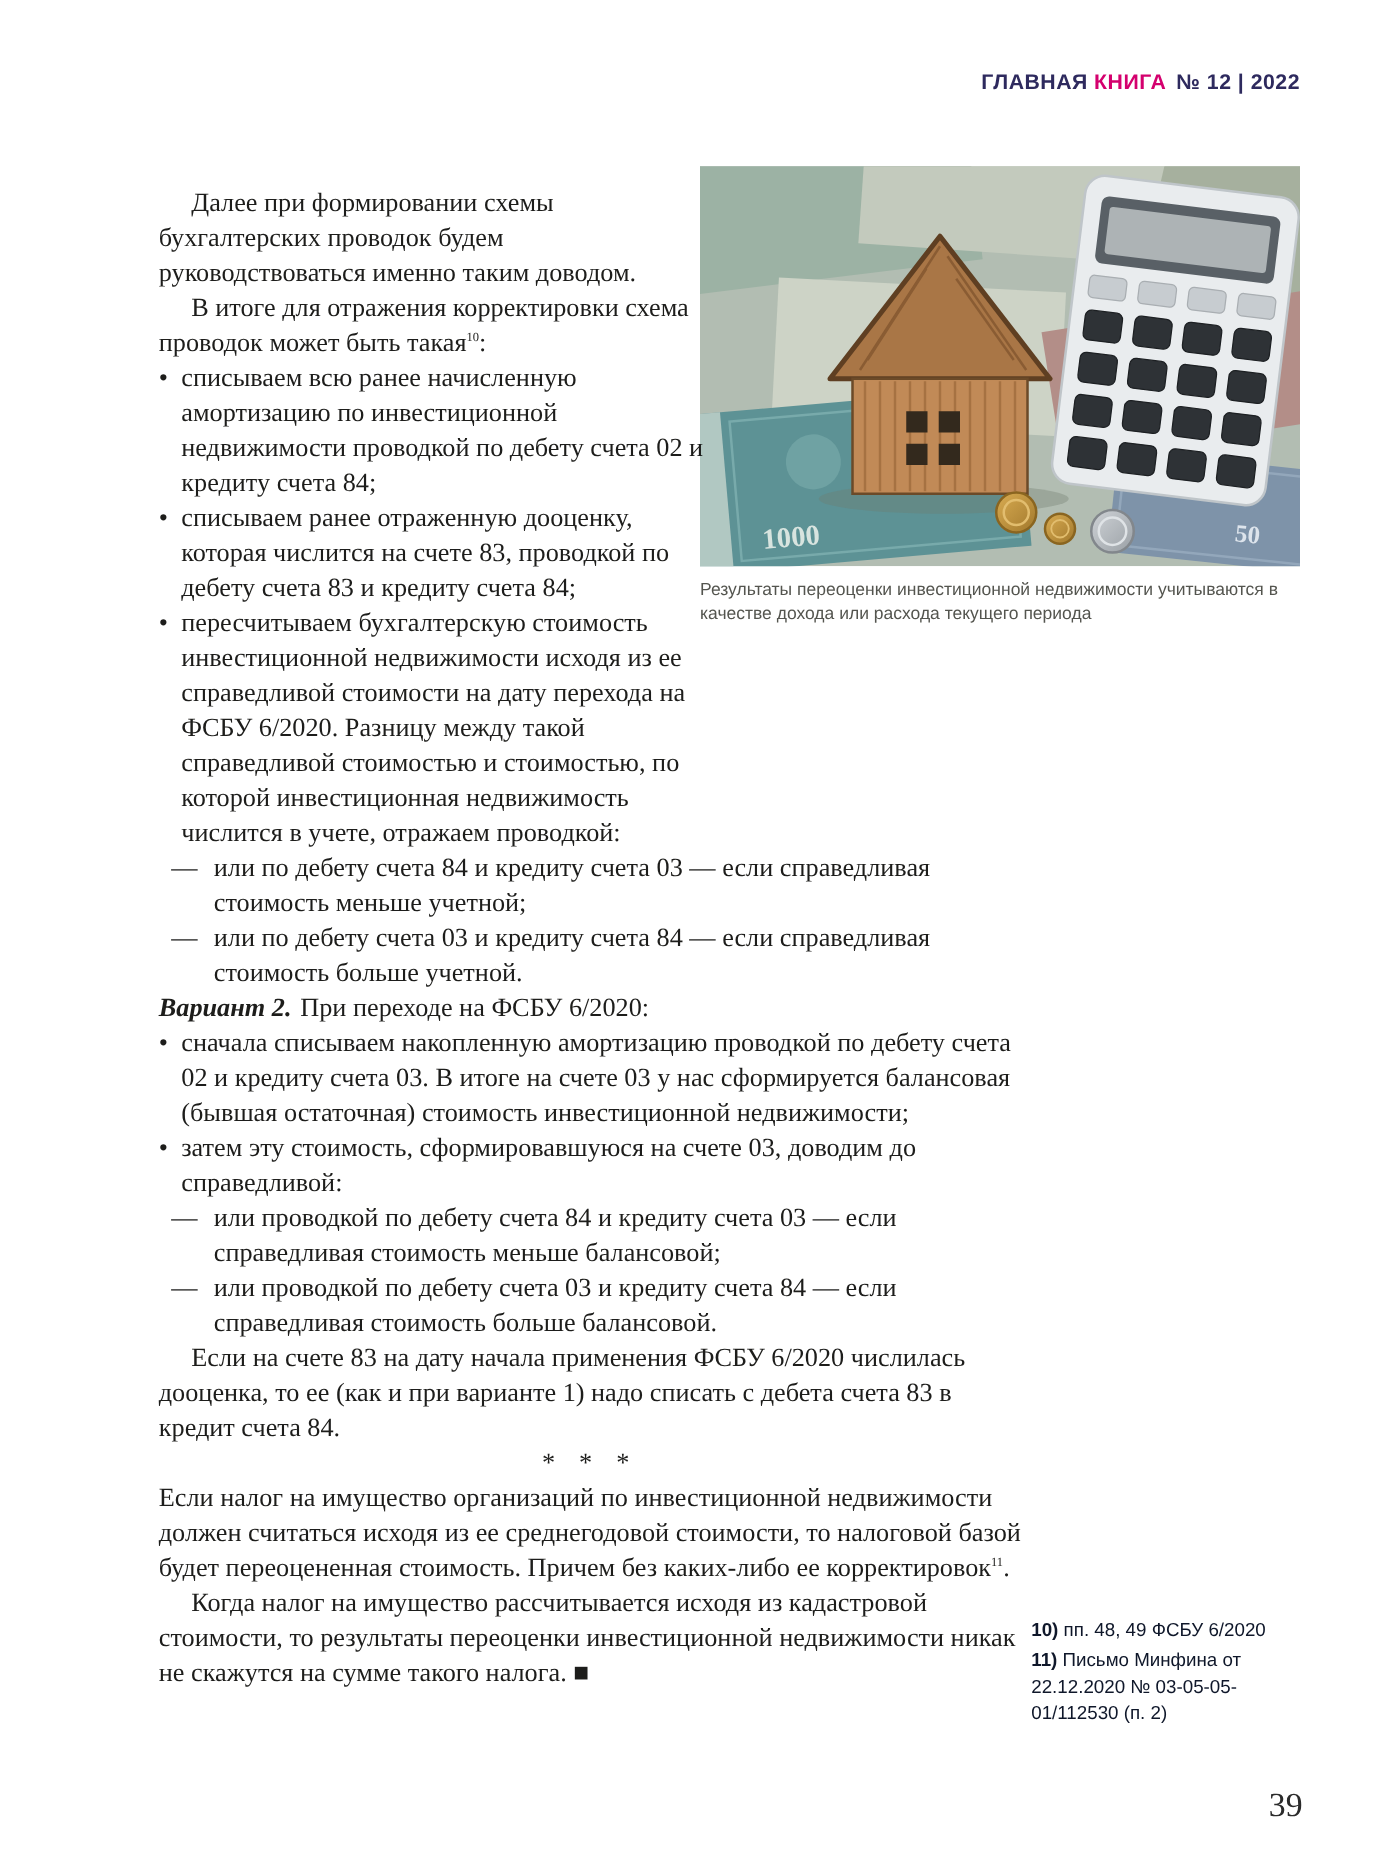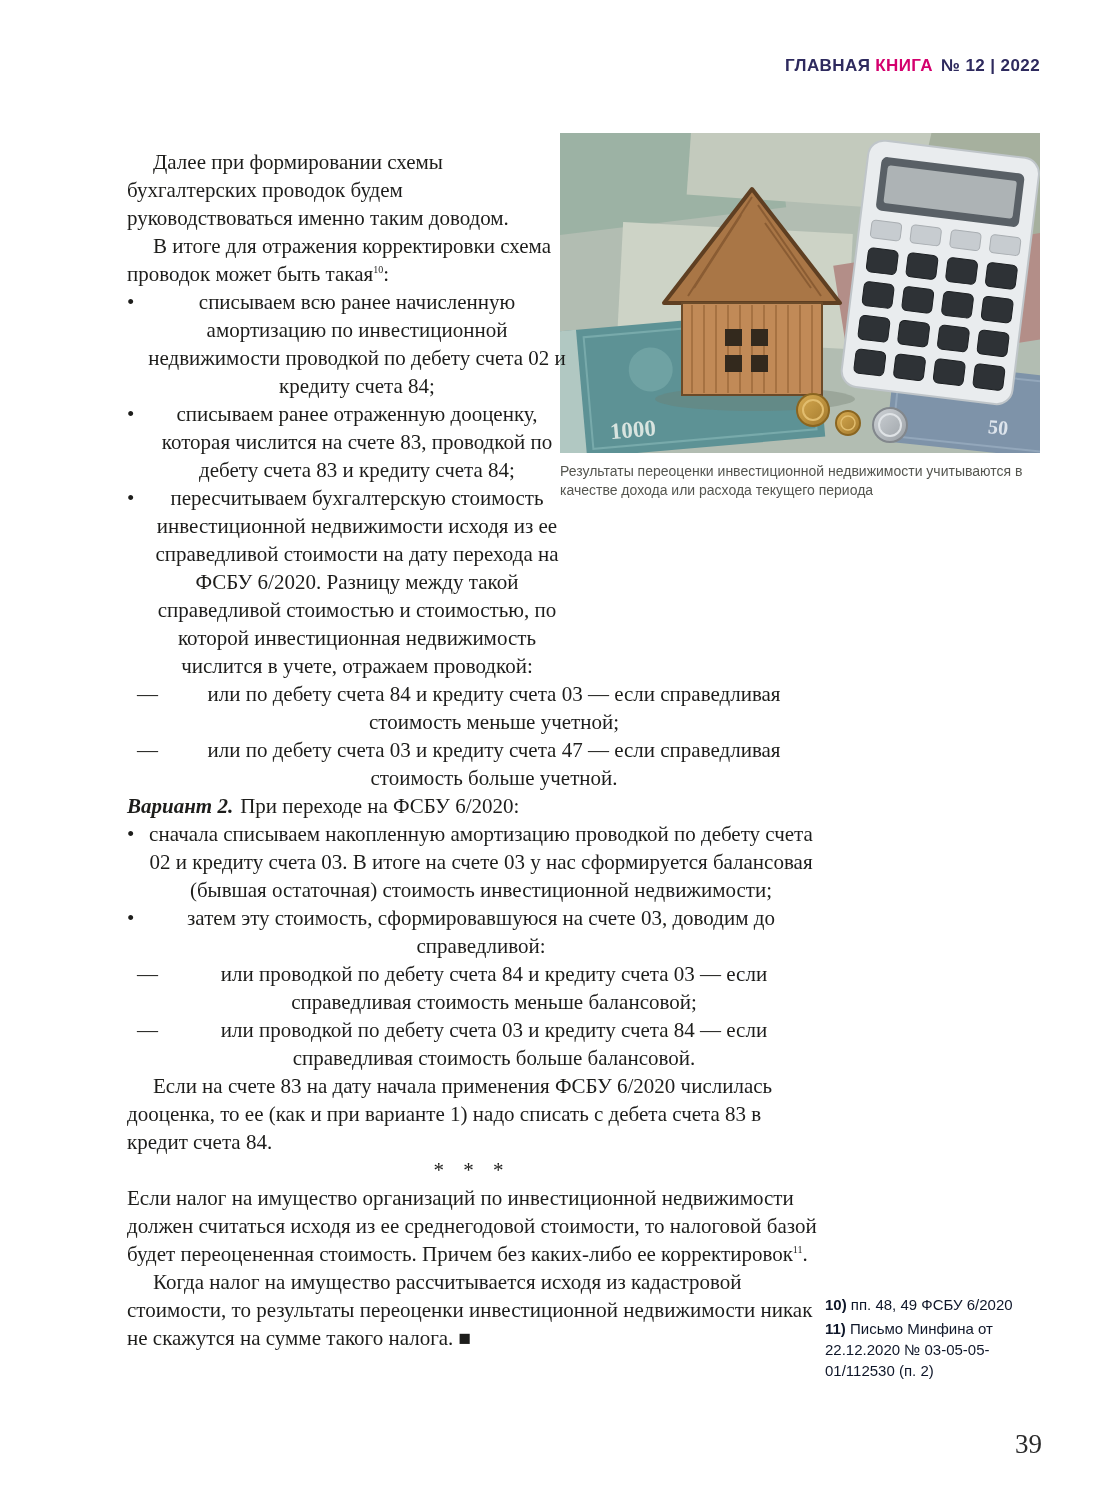--- a/index.html
+++ b/index.html
@@ -45,21 +45,21 @@
   .float-spacer { float: right; width: 248px; height: 404px; }
 
   .content p { margin: 0; }
   .indent { text-indent: 26px; }
   .noindent { text-indent: 0; }
 
   sup.fn-ref { font-size: 10px; line-height: 0; vertical-align: super; }
 
   .li { display: flex; align-items: flex-start; }
   .li .marker { flex: 0 0 18px; }
-  .li .li-text { flex: 1 1 auto; text-align: center; }
+  .li .li-text { flex: 1 1 auto; }
   .dash { padding-left: 10px; }
   .dash .marker { flex: 0 0 34px; }
 
   .variant-head { margin-top: 24px; }
   .variant-label { font-weight: bold; font-style: italic; margin-right: 7px; }
 
   .separator {
     text-align: center; margin: 22px 0 18px;
     font-size: 21px; letter-spacing: 7px; color: #1d1d1b;
   }
@@ -218,21 +218,21 @@
       <span class="marker">•</span>
       <span class="li-text">пересчитываем бухгалтерскую стоимость инвестиционной недвижимости исходя из ее справедливой стоимости на дату перехода на ФСБУ 6/2020. Разницу между такой справедливой стоимостью и стоимостью, по которой инвестиционная недвижимость числится в учете, отражаем проводкой:</span>
     </div>
 
     <div class="li dash">
       <span class="marker">—</span>
       <span class="li-text">или по дебету счета 84 и кредиту счета 03 — если справедливая стоимость меньше учетной;</span>
     </div>
     <div class="li dash">
       <span class="marker">—</span>
-      <span class="li-text">или по дебету счета 03 и кредиту счета 47 — если справедливая стоимость больше учетной.</span>
+      <span class="li-text">или по дебету счета 03 и кредиту счета 84 — если справедливая стоимость больше учетной.</span>
     </div>
 
     <p class="variant-head"><span class="variant-label">Вариант 2.</span><span>При переходе на ФСБУ 6/2020:</span></p>
 
     <div class="li bullet">
       <span class="marker">•</span>
       <span class="li-text">сначала списываем накопленную амортизацию проводкой по дебету счета 02 и кредиту счета 03. В итоге на счете 03 у нас сформируется балансовая (бывшая остаточная) стоимость инвестиционной недвижимости;</span>
     </div>
     <div class="li bullet">
       <span class="marker">•</span>

